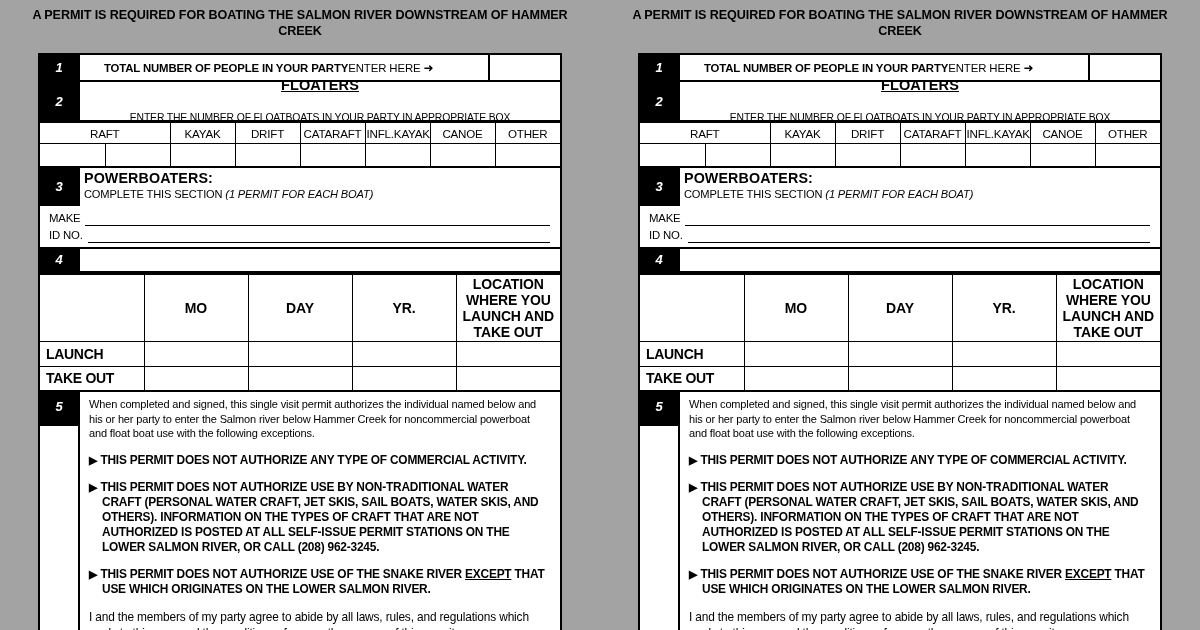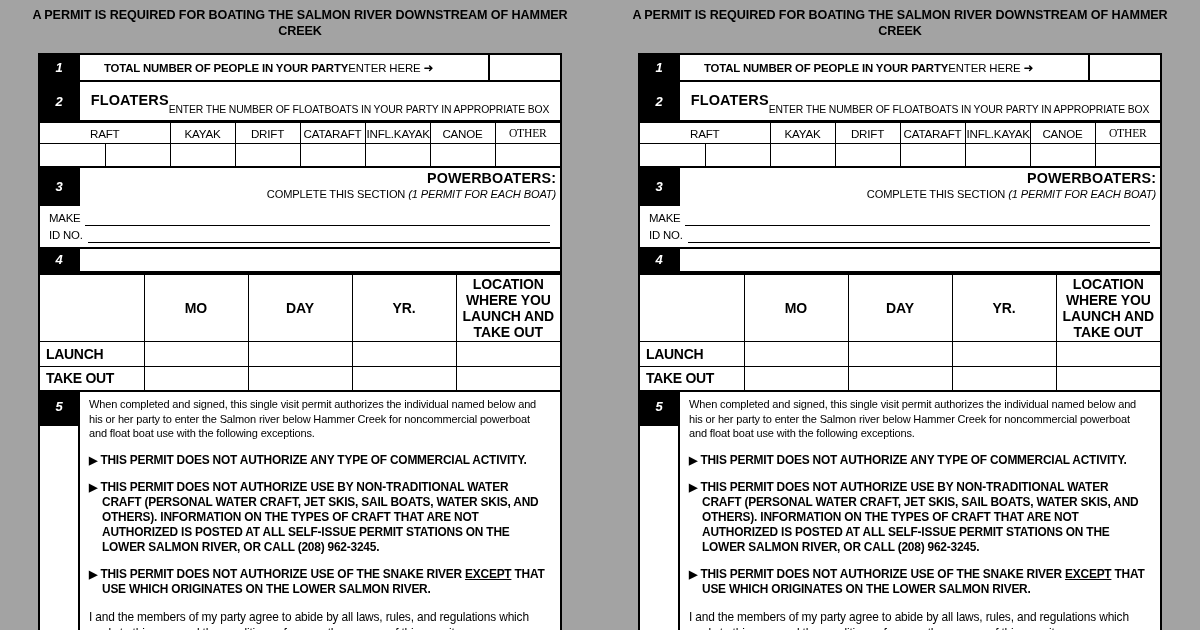--- a/index.html
+++ b/index.html
@@ -112,25 +112,26 @@
     width: 72px;
     min-width: 72px;
     border-left: 2.6px solid #000;
     height: 100%;
     box-sizing: border-box;
   }
 
   
   .s2 { height: 40px; }
   .s2-body {
-    flex-direction: row;
+    flex-direction: column;
     justify-content: center;
     align-items: center;
     text-align: center;
     padding: 0 4px;
+    text-decoration: underline;
   }
   .s2-title {
     font-size: 14.5px;
     font-weight: bold;
     line-height: 1.06;
     letter-spacing: 0.1px;
   }
   .s2-sub {
     font-size: 10.4px;
     font-weight: normal;
@@ -151,30 +152,30 @@
     text-align: center;
     font-size: 11.6px;
     height: 21px;
     letter-spacing: -0.2px;
     box-sizing: border-box;
     padding: 0 1px;
   }
   .float-table tr.head td { font-weight: normal; }
   .float-table tr.entry td { height: 23px; }
   .float-table td.no-l { border-left: none; }
-  .float-table td.no-r { border-right: none; font-family: Liberation Serif, serif; }
+  .float-table td.no-r { border-right: none; }
 
   
   .s3 { border-bottom: 2.6px solid #000; }
   .s3-top { display: flex; align-items: stretch; }
   .s3-tab { height: 38px; }
   .s3-head {
     flex: 1 1 auto;
     border-left: 2.6px solid #000;
-    text-align: right;
+    text-align: left;
     padding: 3px 4px 0 4px;
     box-sizing: border-box;
   }
   .s3-title {
     font-size: 14.3px;
     font-weight: bold;
     line-height: 1.08;
     letter-spacing: 0.1px;
   }
   .s3-sub {

